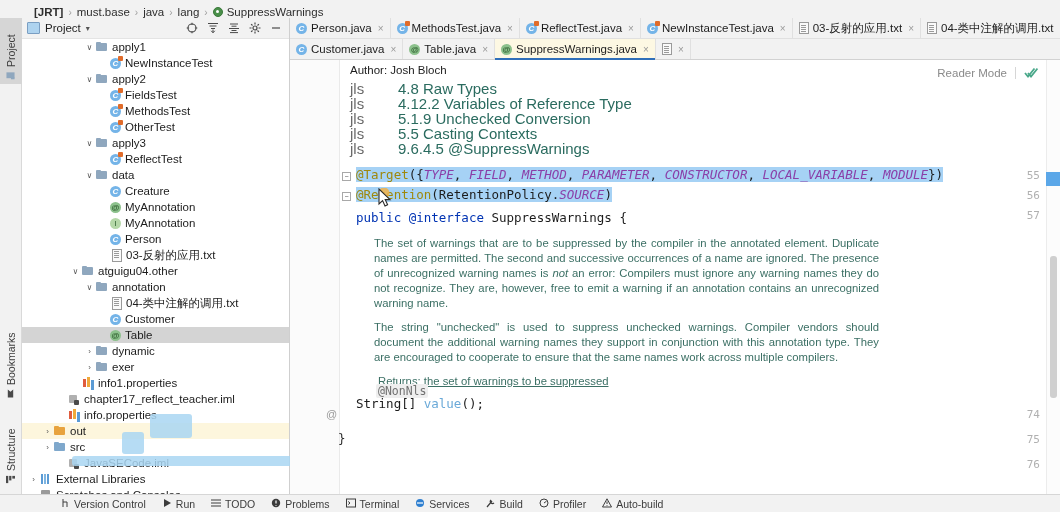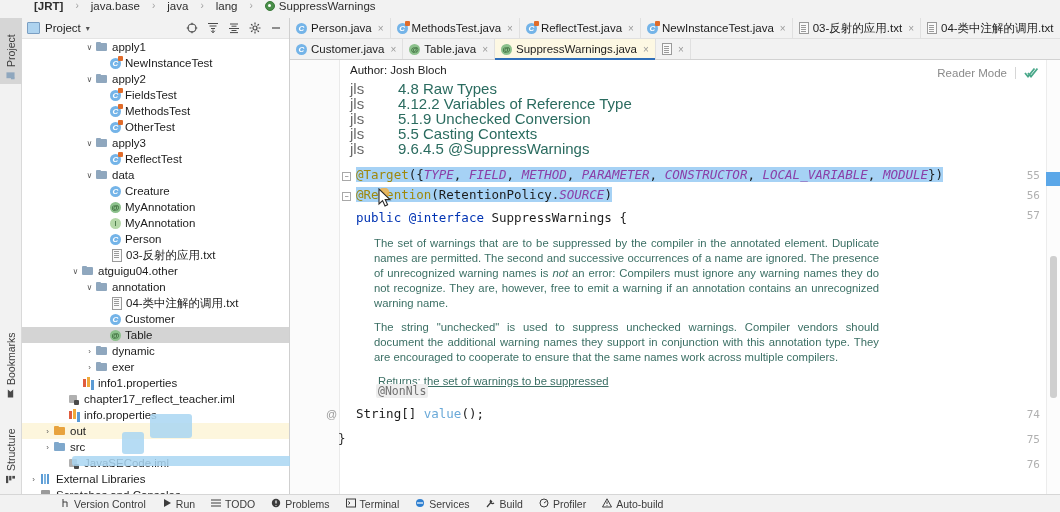--- a/index.html
+++ b/index.html
@@ -9,22 +9,22 @@
     font-family: "Liberation Sans", sans-serif;
     font-size: 11px;
     color: #2b2b2b;
     overflow: hidden;
   }
   .app { position: relative; width: 1060px; height: 512px; }
 
   
   .topbar {
     position: absolute; top: 0; left: 0; width: 1060px; height: 18px;
-    background: #f2f2f2; display: flex; align-items: flex-start;
-    padding-left: 30px; gap: 7px; font-size: 11.5px; color: #2e2e2e;
+    background: #f2f2f2; display: flex; align-items: flex-end;
+    padding-left: 30px; gap: 0px; font-size: 11.5px; color: #2e2e2e;
   }
   .crumb { padding: 0 4px; white-space: nowrap; }
   .crumb.bold { font-weight: bold; }
   .crumb-sep { color: #a0a0a0; font-size: 10px; padding: 0 1px; }
   .crumb-ico {
     display: inline-block; width: 10px; height: 10px; border-radius: 50%;
     background: #4a8f4a; border: 1.5px solid #3a7a3a; margin-right: 4px;
     vertical-align: -1px; position: relative;
   }
   .crumb-ico::after {
@@ -263,21 +263,21 @@
   .sb-ico { width:10px; height:10px; flex:none; }
 </style>
 </head>
 <body>
 
 <div class="app">
 
   <div class="topbar">
     <span class="crumb bold">[JRT]</span>
     <span class="crumb-sep">›</span>
-    <span class="crumb">java.base</span>
+    <span class="crumb">must.base</span>
     <span class="crumb-sep">›</span>
     <span class="crumb">java</span>
     <span class="crumb-sep">›</span>
     <span class="crumb">lang</span>
     <span class="crumb-sep">›</span>
     <span class="crumb">
       <span class="crumb-ico"></span><span>SuppressWarnings</span>
     </span>
   </div>
 
@@ -632,21 +632,21 @@
       <div class="code-line" style="top:150px;"><span class="kw">public</span><span> </span><span class="kw">@interface</span><span> </span><span class="ident">SuppressWarnings</span><span> </span><span class="ident">{</span></div>
 
       <div class="doc-block" style="top:176px;">
         <div class="doc-p"><span>The set of warnings that are to be suppressed by the compiler in the annotated element. Duplicate names are permitted. The second and successive occurrences of a name are ignored. The presence of unrecognized warning names is</span> <i>not</i> <span>an error: Compilers must ignore any warning names they do not recognize. They are, however, free to emit a warning if an annotation contains an unrecognized warning name.</span></div>
         <div class="doc-p" style="margin-top:9px;">The string "unchecked" is used to suppress unchecked warnings. Compiler vendors should document the additional warning names they support in conjunction with this annotation type. They are encouraged to cooperate to ensure that the same names work across multiple compilers.</div>
         <div class="doc-ret" style="margin-top:10px; padding-left:4px;text-decoration:underline;">Returns: the set of warnings to be suppressed</div>
       </div>
 
       <div class="nonnls" style="left:86px; top:324px;">@NonNls</div>
 
-      <div class="code-line" style="top:346px;"><span class="ident">String[]</span><span> </span><span class="lightblue">value</span><span class="ident">();</span></div>
+      <div class="code-line" style="top:336px;"><span class="ident">String[]</span><span> </span><span class="lightblue">value</span><span class="ident">();</span></div>
 
       <div class="code-line" style="top:371px; left:48px;">}</div>
 
       <div class="markerbar">
         <div class="marker-blue" style="top:112px;"></div>
         <div class="scroll-thumb" style="top:196px; height:142px;"></div>
       </div>
 
     <div class="cursor" style="left: 88px; top: 128px;"><svg width="16" height="22" viewBox="0 0 16 22">
             <circle cx="6" cy="5" r="5.5" fill="#f0b34a" opacity="0.85"></circle>

